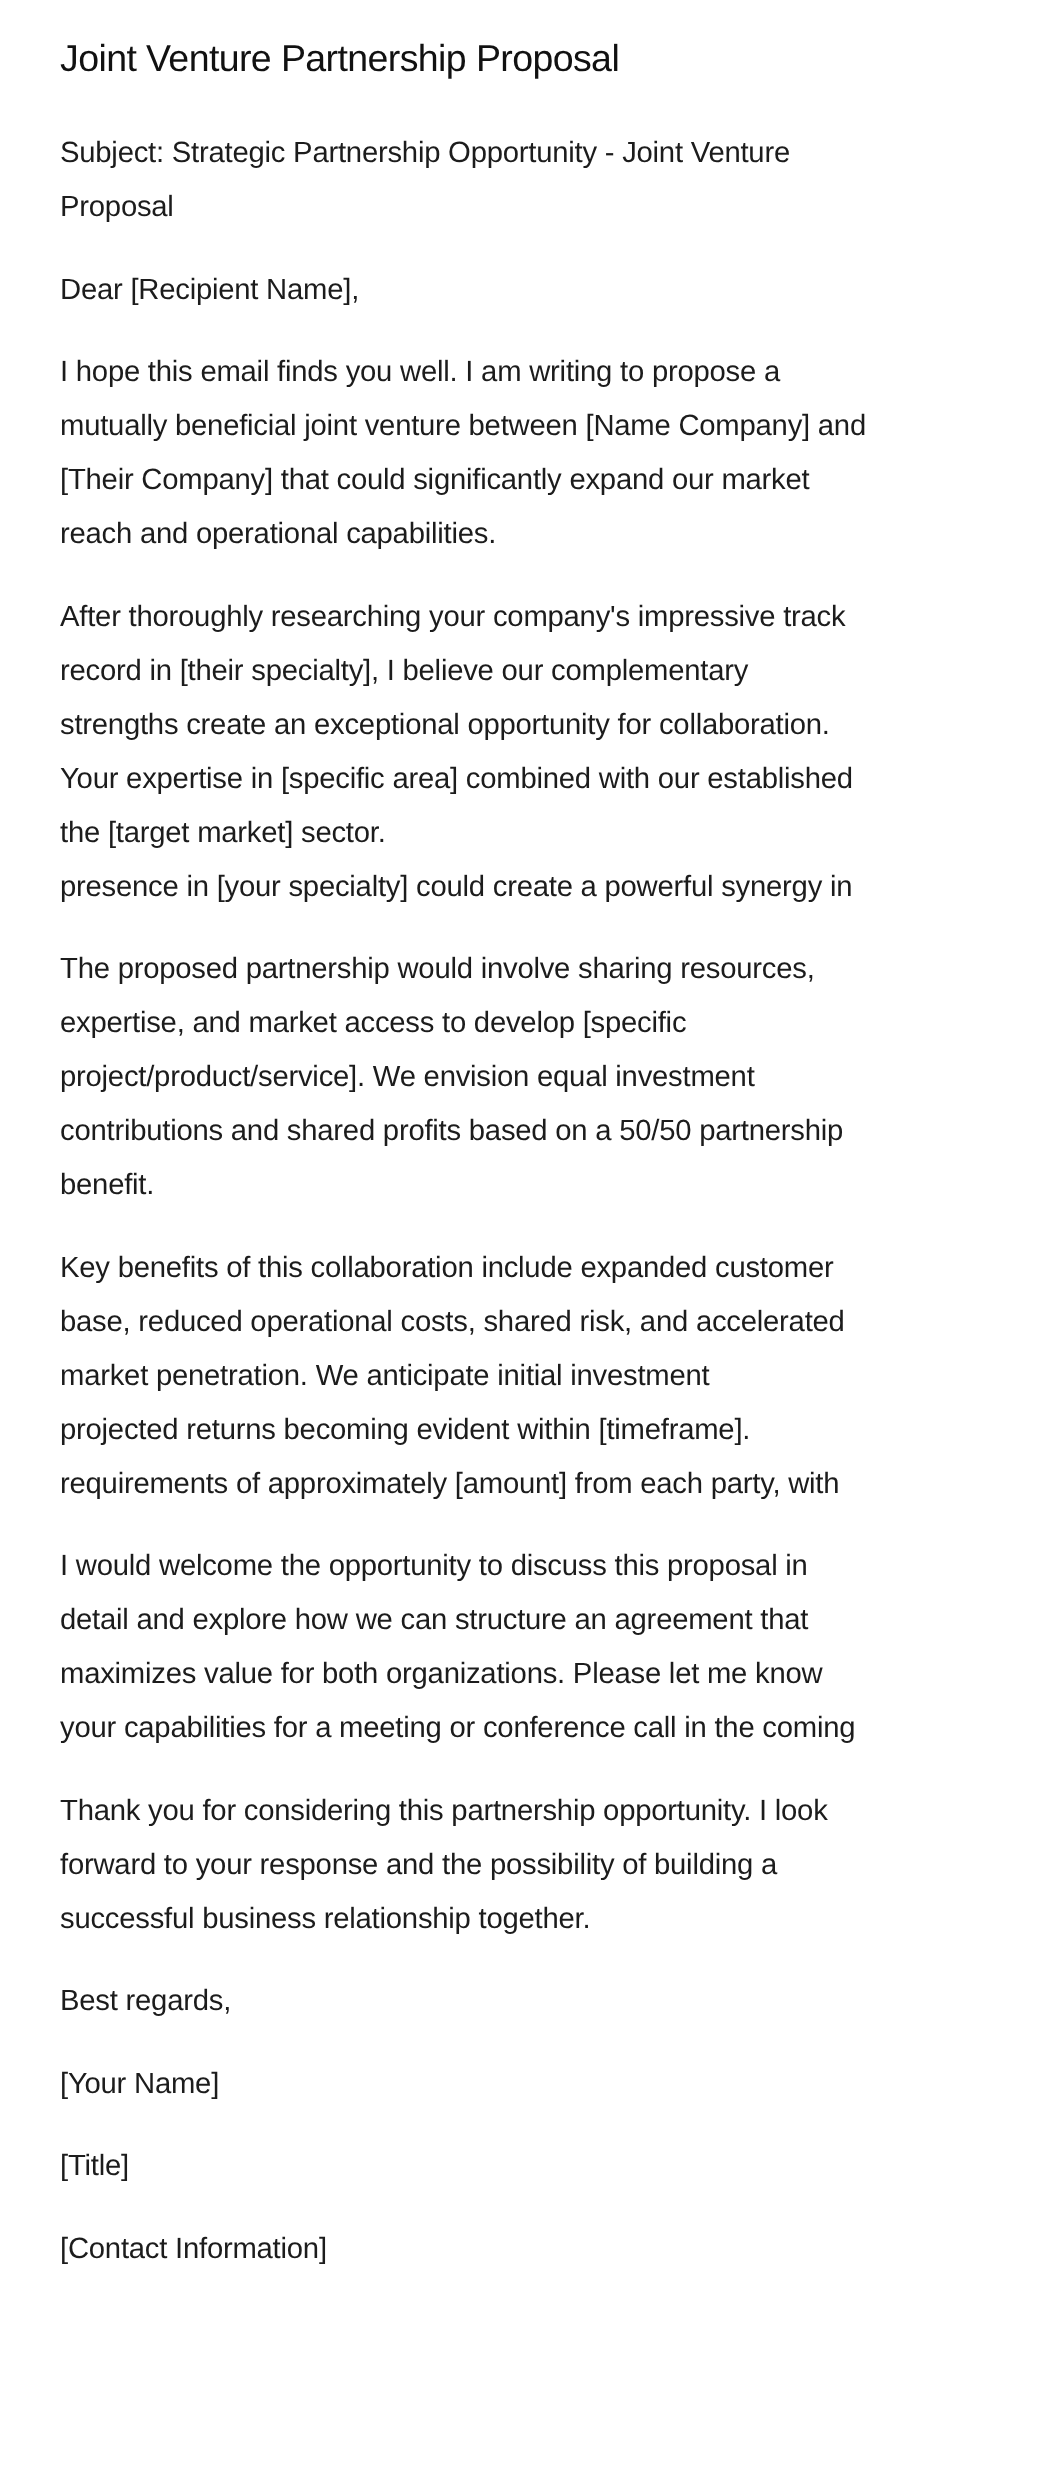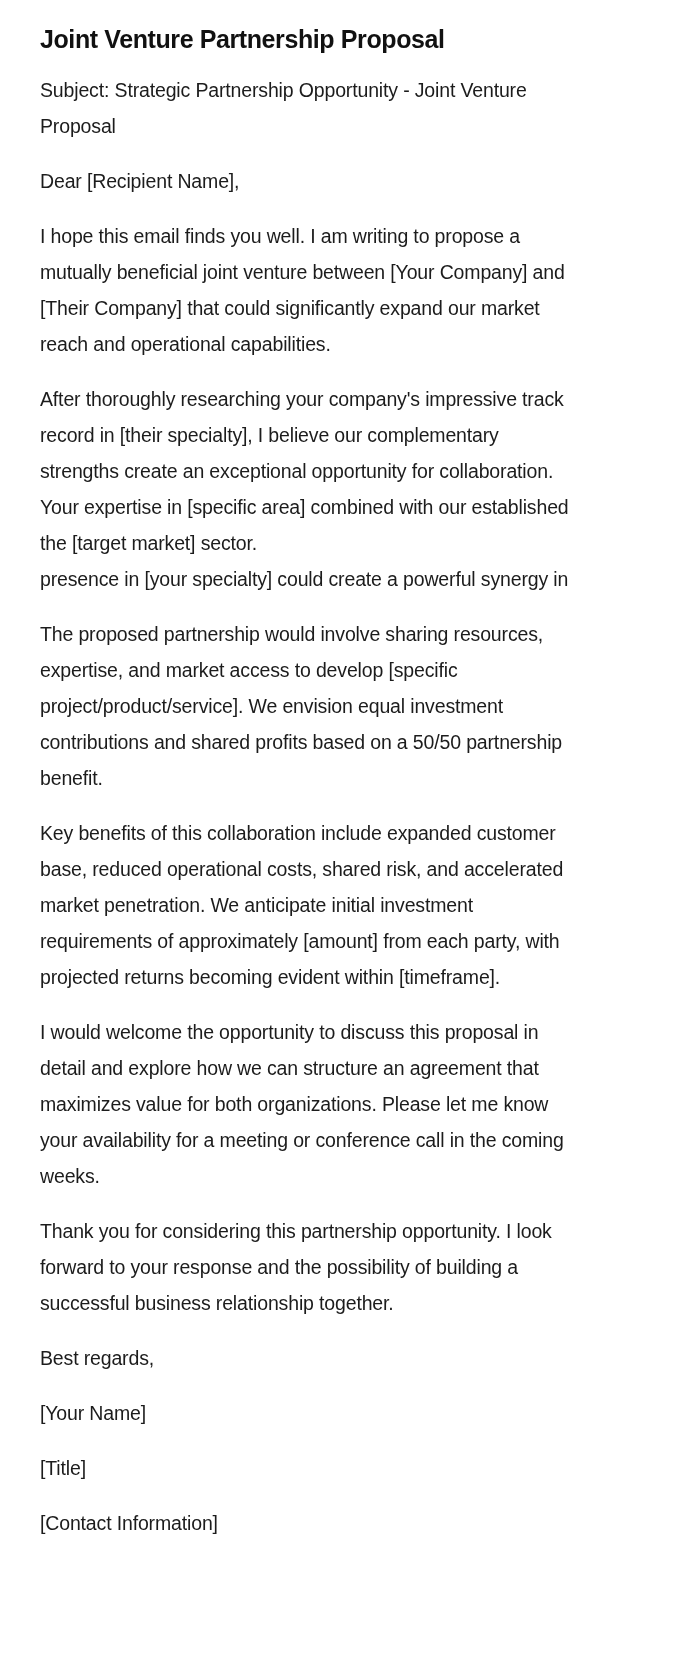--- a/index.html
+++ b/index.html
@@ -21,33 +21,33 @@
       top: 0;
       width: 620px;
     }
     .doc-title {
       margin: 0;
       position: absolute;
       top: 24px;
       left: 0;
       font-size: 25px;
       line-height: 30px;
-      font-weight: bold;
+      font-weight: normal;
       letter-spacing: -0.4px;
       color: #111111;
       white-space: nowrap;
     }
     .body {
       position: absolute;
       top: 68px;
       left: 0;
       width: 620px;
     }
     .para {
-      margin: 4px 0 19px 0;
+      margin: 16px 0 19px 0;
     }
     .line {
       display: block;
       font-size: 19.5px;
       line-height: 36px;
       height: 36px;
       white-space: nowrap;
       letter-spacing: -0.15px;
     }
   </style>
@@ -63,21 +63,21 @@
       <span class="line">Subject: Strategic Partnership Opportunity - Joint Venture</span>
       <span class="line">Proposal</span>
     </p>
 
     <p class="para">
       <span class="line">Dear [Recipient Name],</span>
     </p>
 
     <p class="para">
       <span class="line">I hope this email finds you well. I am writing to propose a</span>
-      <span class="line">mutually beneficial joint venture between [Your Company] and</span>
+      <span class="line">mutually beneficial joint venture between [Name Company] and</span>
       <span class="line">[Their Company] that could significantly expand our market</span>
       <span class="line">reach and operational capabilities.</span>
     </p>
 
     <p class="para">
       <span class="line">After thoroughly researching your company's impressive track</span>
       <span class="line">record in [their specialty], I believe our complementary</span>
       <span class="line">strengths create an exceptional opportunity for collaboration.</span>
       <span class="line">Your expertise in [specific area] combined with our established</span>
       <span class="line">the [target market] sector.</span>
@@ -89,30 +89,29 @@
       <span class="line">expertise, and market access to develop [specific</span>
       <span class="line">project/product/service]. We envision equal investment</span>
       <span class="line">contributions and shared profits based on a 50/50 partnership</span>
       <span class="line">benefit.</span>
     </p>
 
     <p class="para">
       <span class="line">Key benefits of this collaboration include expanded customer</span>
       <span class="line">base, reduced operational costs, shared risk, and accelerated</span>
       <span class="line">market penetration. We anticipate initial investment</span>
+      <span class="line">projected returns becoming evident within [timeframe].</span>
       <span class="line">requirements of approximately [amount] from each party, with</span>
-      <span class="line">projected returns becoming evident within [timeframe].</span>
     </p>
 
     <p class="para">
       <span class="line">I would welcome the opportunity to discuss this proposal in</span>
       <span class="line">detail and explore how we can structure an agreement that</span>
       <span class="line">maximizes value for both organizations. Please let me know</span>
-      <span class="line">your availability for a meeting or conference call in the coming</span>
-      <span class="line">weeks.</span>
+      <span class="line">your capabilities for a meeting or conference call in the coming</span>
     </p>
 
     <p class="para">
       <span class="line">Thank you for considering this partnership opportunity. I look</span>
       <span class="line">forward to your response and the possibility of building a</span>
       <span class="line">successful business relationship together.</span>
     </p>
 
     <p class="para">
       <span class="line">Best regards,</span>

